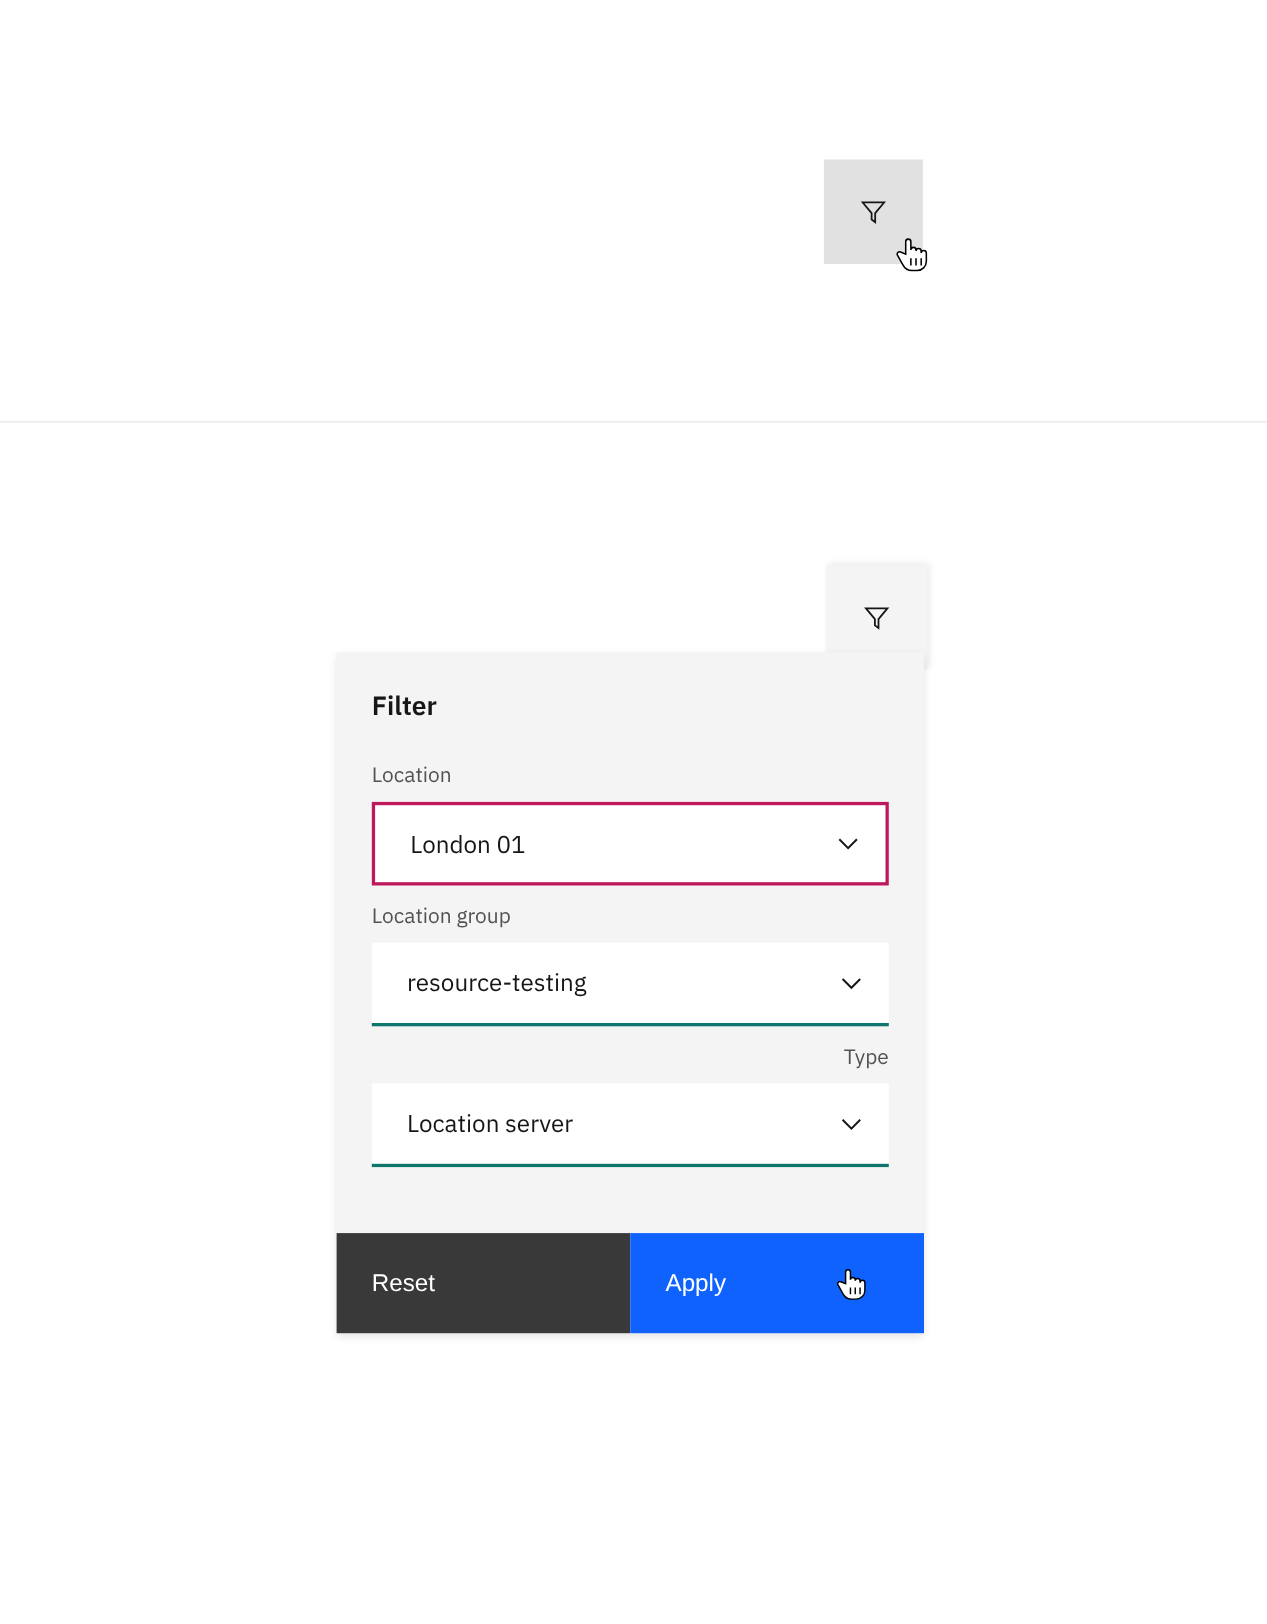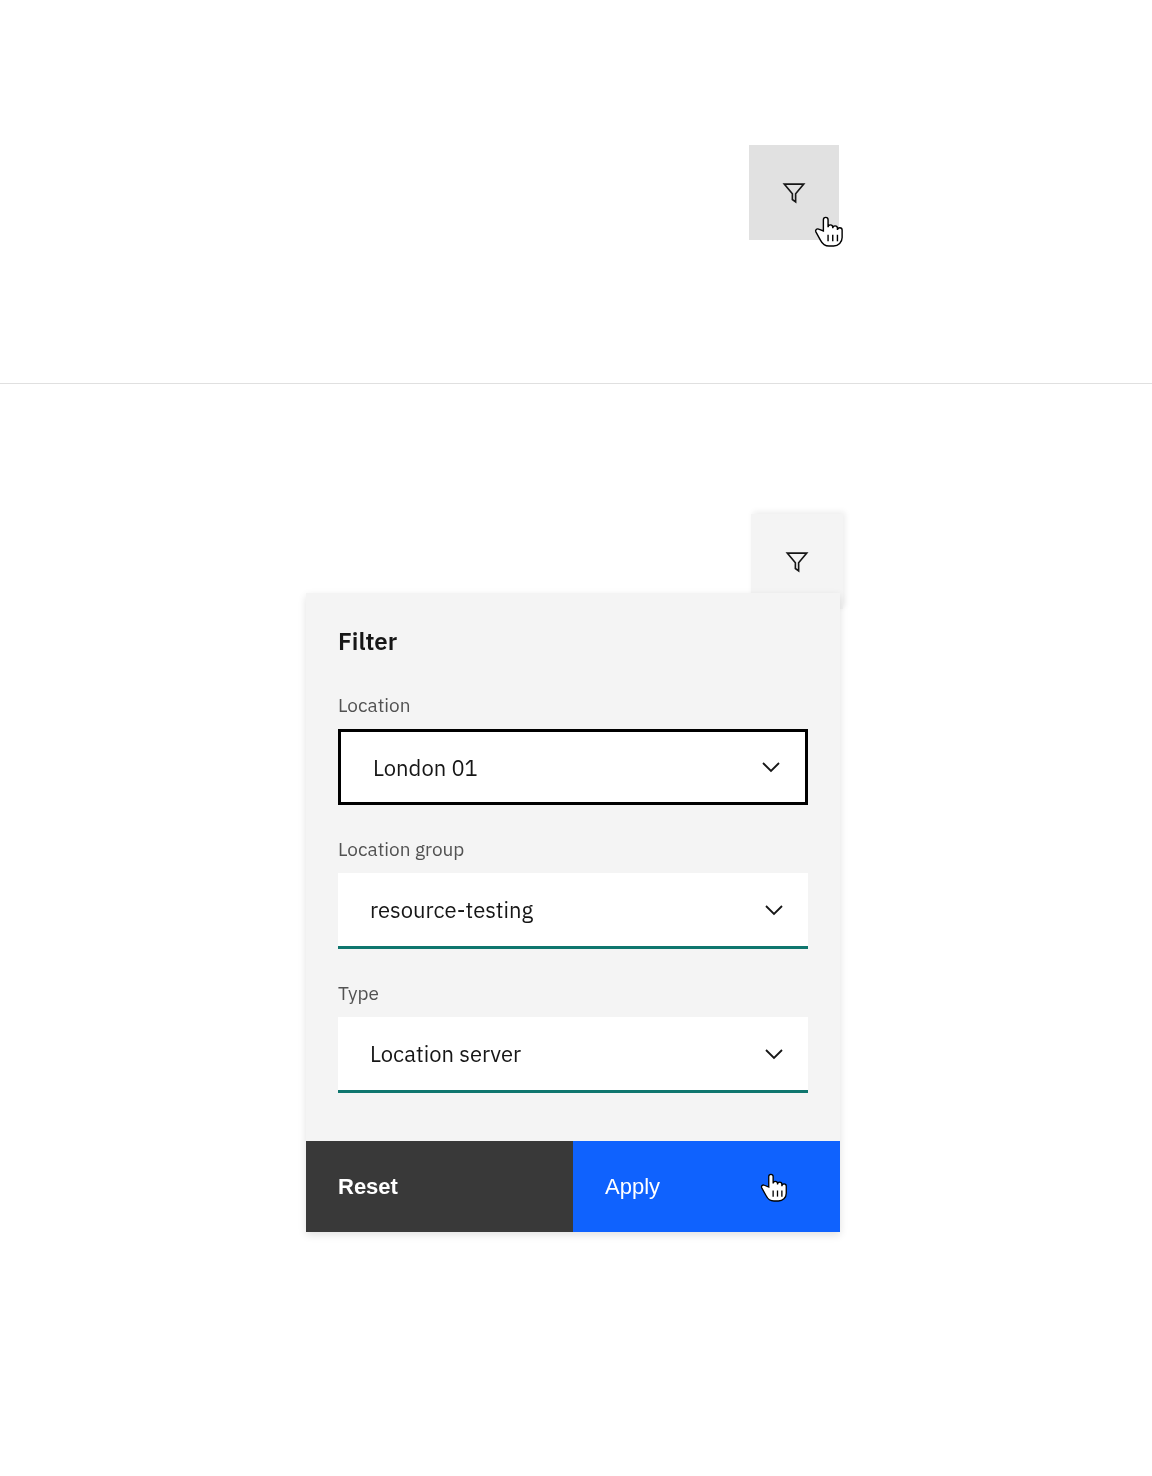--- a/index.html
+++ b/index.html
@@ -67,41 +67,41 @@
   }
   .panel-body {
     padding: 32px 32px 40px 32px;
   }
   .filter-title {
     font-size: 24px;
     font-weight: 600;
     color: #161616;
     margin-bottom: 36px;
   }
-  .field-group { margin-bottom: 32px; }
-  .field-group:last-of-type { margin-bottom: 8px; }
+  .field-group { margin-bottom: 16px; }
+  .field-group:last-of-type { margin-bottom: 20px; text-align: right; }
   .field-label {
     font-size: 19px;
     color: #525252;
     margin-bottom: 12px;
     display: block;
   }
   .dropdown {
     width: 100%;
     background: #ffffff;
     display: flex;
     align-items: center;
     justify-content: space-between;
     padding: 0 24px 0 32px;
     height: 76px;
     cursor: pointer;
     border-bottom: 3px solid #0f766e;
   }
   .dropdown.focused {
-    border: 3px solid #000000;
+    border: 3px solid #be185d;
     gap: 44px;
   }
   .dropdown-value {
     font-size: 22px;
     color: #161616;
   }
 
   .panel-footer {
     display: flex;
     width: 100%;
@@ -109,21 +109,21 @@
   }
   .btn {
     flex: 1;
     display: flex;
     align-items: center;
     padding-left: 32px;
     font-size: 22px;
     cursor: pointer;
     border: none;
   }
-  .btn-reset { background: #393939; color: #ffffff; font-weight: bold; }
+  .btn-reset { background: #393939; color: #ffffff; }
   .btn-apply { background: #0f62fe; color: #ffffff; position: relative; }
   .hover-cursor-apply {
     position: absolute;
     right: 52px;
     top: 50%;
     transform: translateY(-50%);
     pointer-events: none;
   }
 
   

